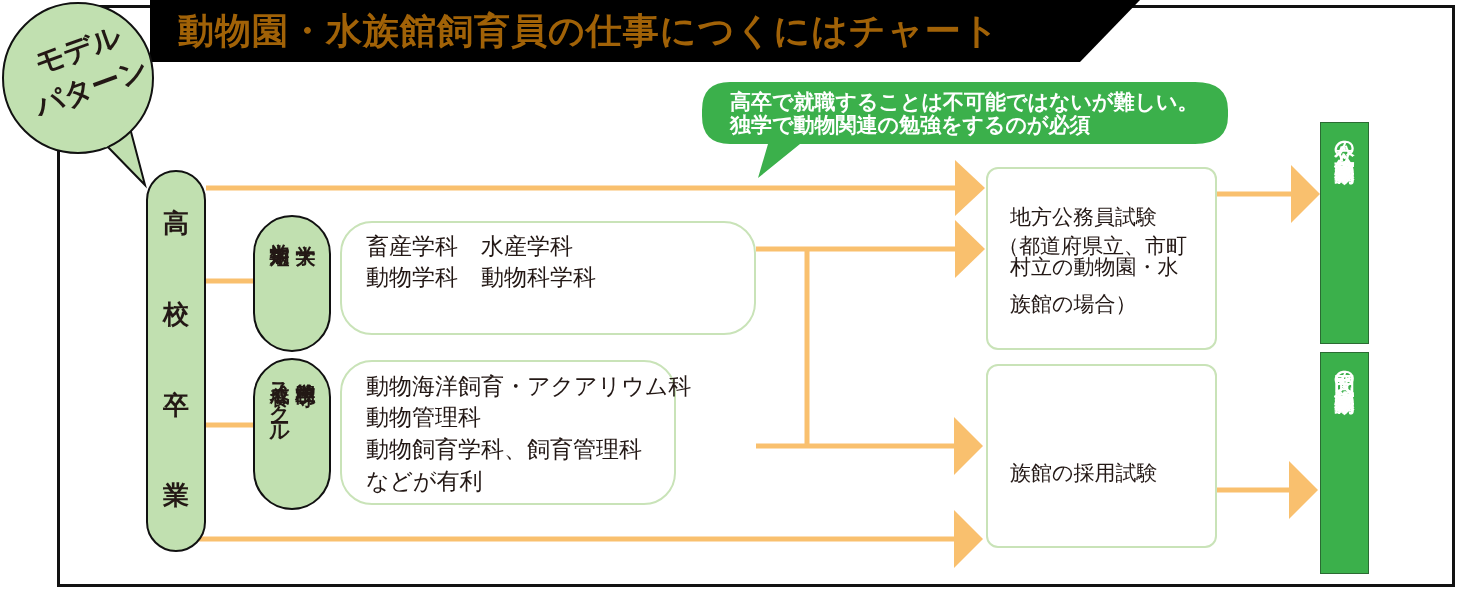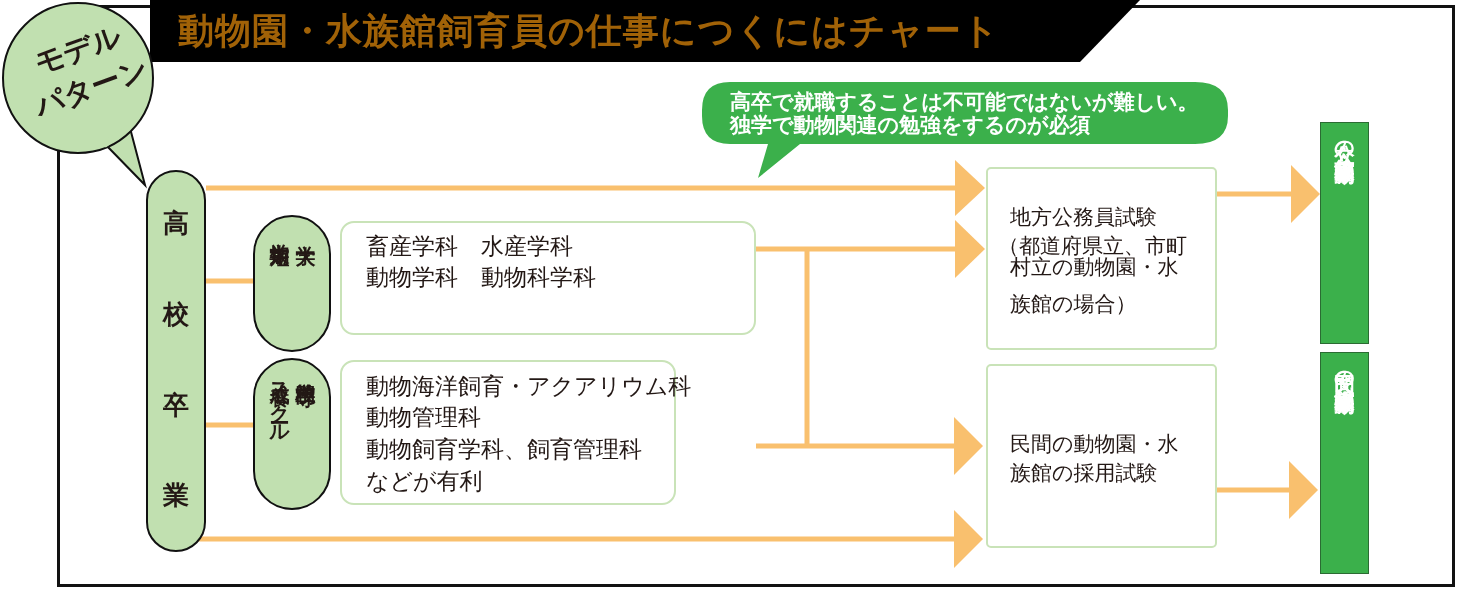--- a/index.html
+++ b/index.html
@@ -13,25 +13,25 @@
   #badge-text { left: 20px; top: 30px; width: 130px; text-align: center; font-size: 29px; font-weight: bold; line-height: 40px; transform: rotate(-20deg); transform-origin: 60px 40px; white-space: nowrap; }
   #callout-svg { left: 700px; top: 80px; }
   #callout-text { left: 730px; top: 91px; font-size: 21px; font-weight: bold; color: #fff; line-height: 23px; white-space: nowrap; }
   #lines-svg { left: 0; top: 0; }
   .pill { background: #c1e0b0; border: 2px solid #111; box-sizing: border-box; }
   #hs-pill { left: 146px; top: 170px; width: 60px; height: 382px; border-radius: 30px; }
   .hs-char { position: absolute; left: 0; width: 56px; text-align: center; font-size: 26px; font-weight: bold; }
   #univ-pill { left: 253px; top: 215px; width: 78px; height: 137px; border-radius: 39px; }
   #voc-pill { left: 253px; top: 358px; width: 78px; height: 152px; border-radius: 39px; }
   .vcol { position: absolute; writing-mode: vertical-rl; text-orientation: upright; font-size: 20px; font-weight: bold; line-height: 22px; letter-spacing: -1px; }
-  .dept-box { border: 2px solid #c9e3b8; border-radius: 14px; background: #fff; box-sizing: border-box; }
+  .dept-box { border: 2px solid #c9e3b8; border-radius: 32px; background: #fff; box-sizing: border-box; }
   #univ-box { left: 340px; top: 221px; width: 416px; height: 114px; }
   #voc-box { left: 340px; top: 360px; width: 336px; height: 145px; }
   .dept-text { position: absolute; left: 24px; font-size: 23px; line-height: 31px; white-space: pre; }
-  .exam-box { border: 2px solid #c9e3b8; border-radius: 5px; background: #fff; box-sizing: border-box; padding-left: 22px; }
+  .exam-box { border: 2px solid #c9e3b8; border-radius: 12px; background: #fff; box-sizing: border-box; padding-left: 22px; }
   #exam-public { left: 986px; top: 167px; width: 231px; height: 183px; }
   #exam-private { left: 986px; top: 364px; width: 231px; height: 184px; }
   .exam-text { position: absolute; left: 22px; font-size: 21px; line-height: 29px; }
   .result-box { background: #3bb04b; border: 1px solid #2b6b33; box-sizing: border-box; color: #fff; }
   #result-public { left: 1320px; top: 122px; width: 49px; height: 222px; }
   #result-private { left: 1320px; top: 352px; width: 49px; height: 222px; }
   .result-text { position: absolute; left: 0; top: 6px; width: 47px; writing-mode: vertical-rl; text-orientation: upright; font-size: 20px; font-weight: bold; line-height: 47px; letter-spacing: -1px; }
 </style>
 </head>
 <body>
@@ -125,21 +125,20 @@
 </div>
 
 <div id="exam-public" class="abs exam-box">
   <div class="exam-text" style="top:34px">地方公務員試験</div>
   <div class="exam-text" style="top:63px; left:10px">（都道府県立、市町</div>
   <div class="exam-text" style="top:84px">村立の動物園・水</div>
   <div class="exam-text" style="top:121px">族館の場合）</div>
 </div>
 
 <div id="exam-private" class="abs exam-box">
-  <div class="exam-text" style="top:64px">民間の動物園・水</div>
   <div class="exam-text" style="top:93px">族館の採用試験</div>
 </div>
 
 <div id="result-public" class="abs result-box">
   <div class="result-text">公立の動物園・水族館</div>
 </div>
 <div id="result-private" class="abs result-box">
   <div class="result-text">民間の動物園・水族館</div>
 </div>
 

